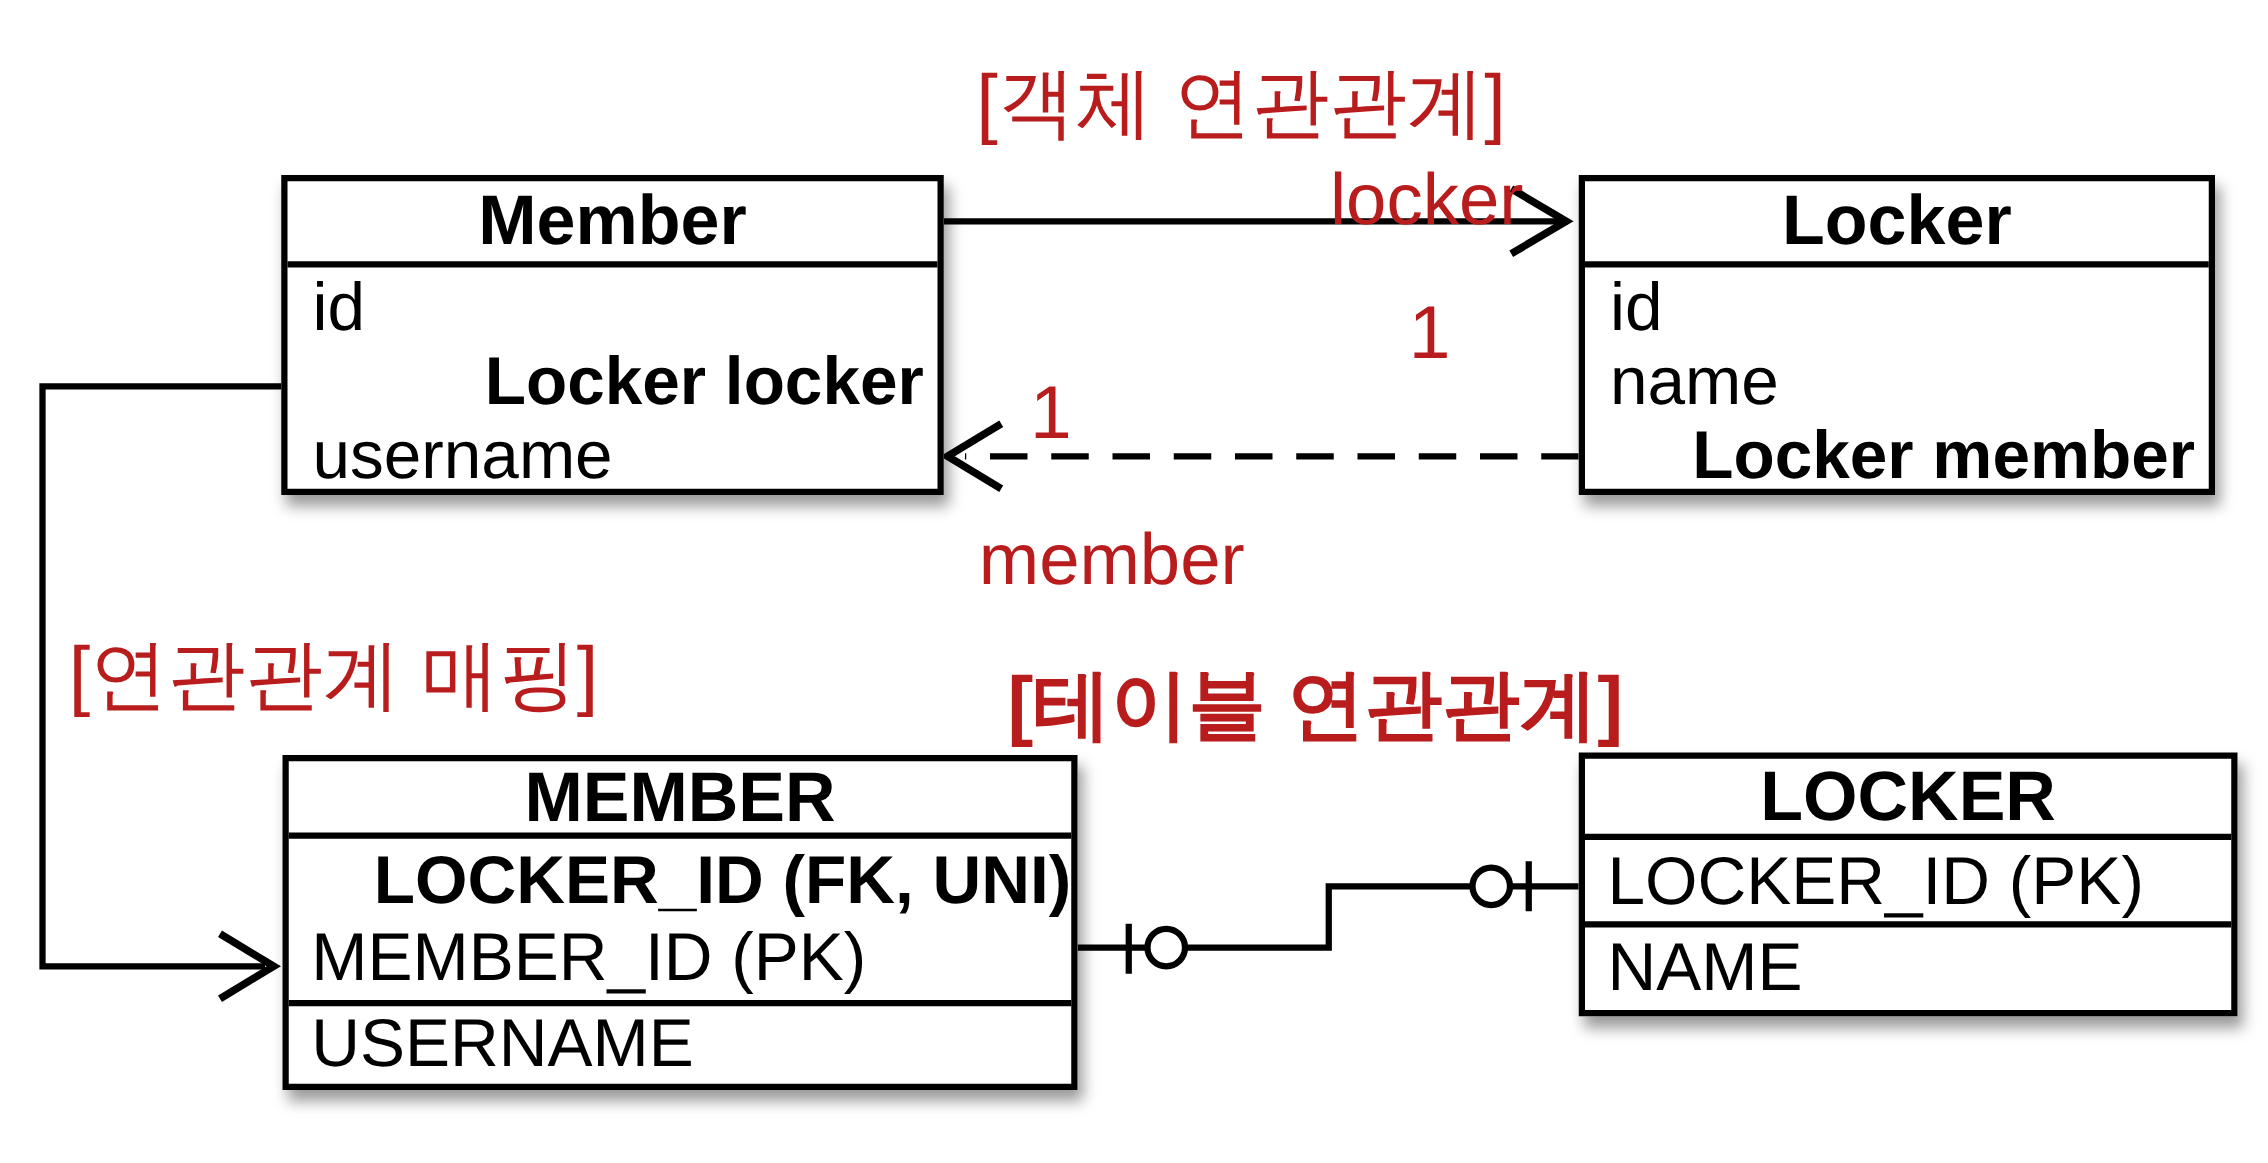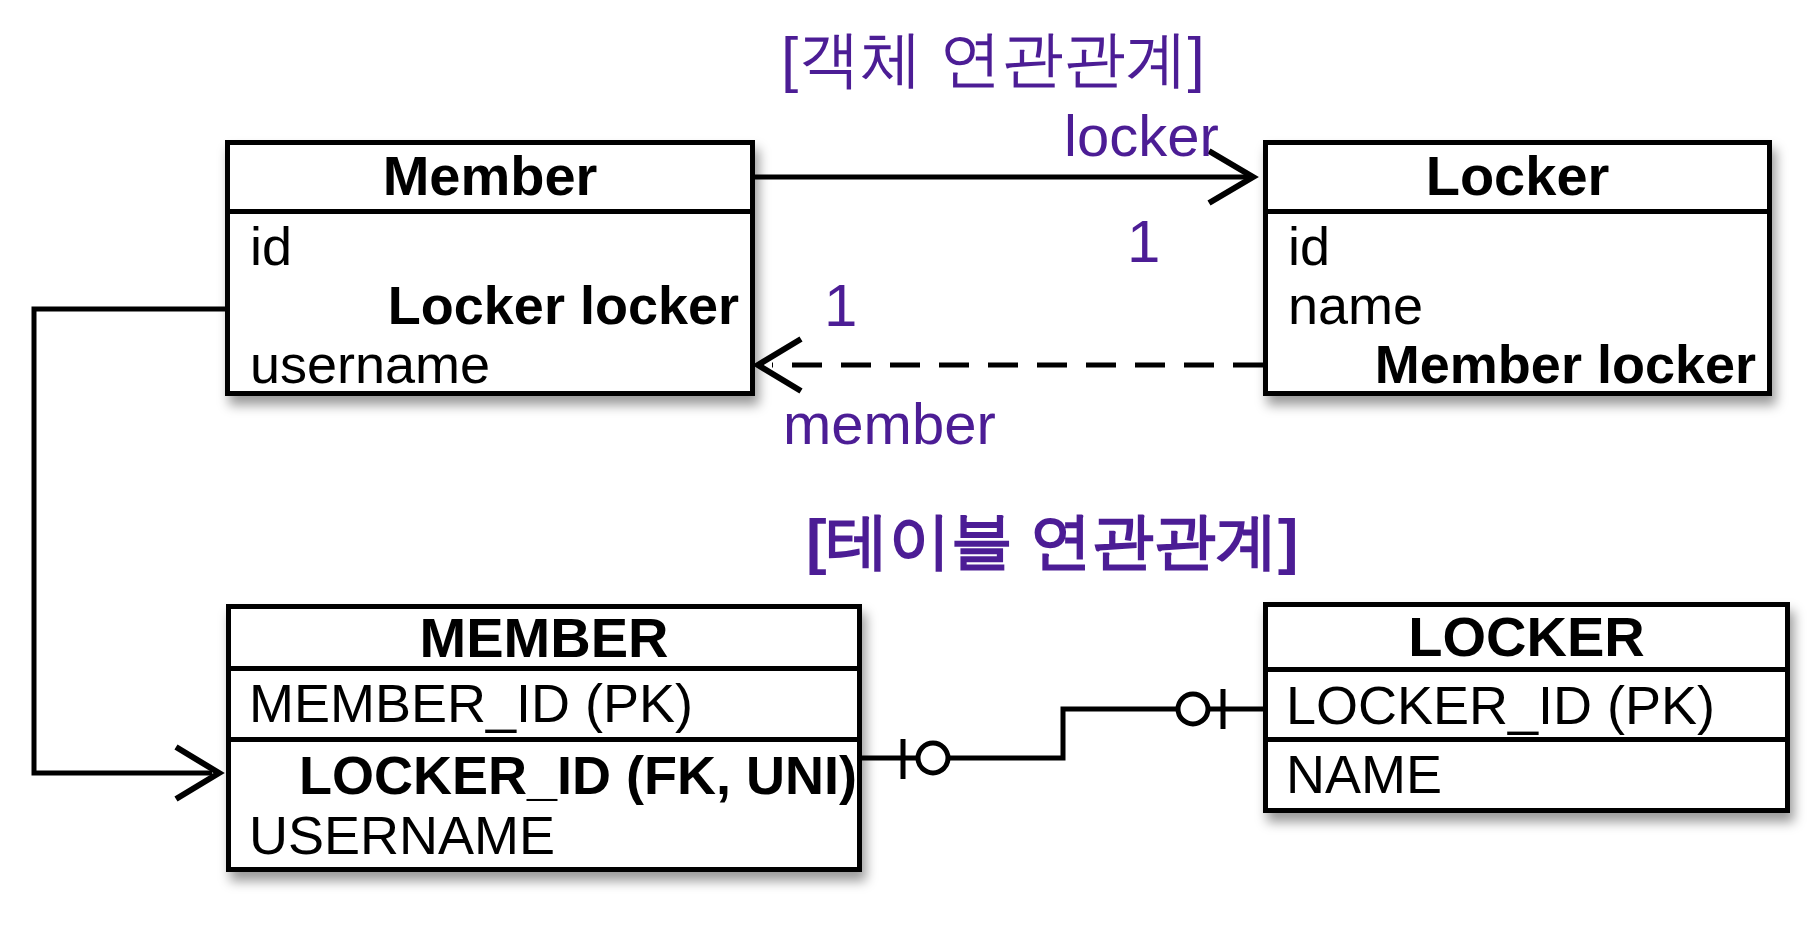--- a/index.html
+++ b/index.html
@@ -6,21 +6,21 @@
   #stage {
     position:relative;
     width:1814px; height:930px;
     background:#ffffff;
     font-family:"Liberation Sans", sans-serif;
     color:#000;
     overflow:hidden;
   }
   #wires { position:absolute; left:0; top:0; width:1814px; height:930px; }
 
-  .lbl { position:absolute; white-space:nowrap; line-height:1.05; color:#4c1d95; }
+  .lbl { position:absolute; white-space:nowrap; line-height:1.05; color:#b91c1c;margin-top:24px; }
   .lbl-section { font-size:62px; }
   .lbl-role    { font-size:58px; }
   .lbl-mult    { font-size:60px; }
 
   .box {
     position:absolute;
     background:#ffffff;
     border:5px solid #000;
     box-sizing:border-box;
     box-shadow:4px 9px 11px rgba(0,0,0,0.40);
@@ -68,20 +68,21 @@
       <path d="M903 739 V779"></path>
       <path d="M1223 689 V729"></path>
     </g>
     <g stroke="#000" stroke-width="5" fill="#ffffff">
       <circle cx="933" cy="758" r="15"></circle>
       <circle cx="1193" cy="709" r="15"></circle>
     </g>
   </svg>
 
   <div class="lbl lbl-section" style="left:781px; top:26px;">[객체 연관관계]</div>
+  <div class="lbl lbl-section" style="left:55px; top:484px;">[연관관계 매핑]</div>
   <div class="lbl lbl-section" style="left:806px; top:508px;font-weight:bold;">[테이블 연관관계]</div>
 
   <div class="lbl lbl-role" style="left:1064px; top:106px;">locker</div>
   <div class="lbl lbl-mult" style="left:1127px; top:210px;">1</div>
   <div class="lbl lbl-mult" style="left:824px; top:274px;">1</div>
   <div class="lbl lbl-role" style="left:783px; top:394px;">member</div>
 
   <div class="box" style="left:225px; top:140px; width:530px; height:256px;">
     <div class="box-title class-title">Member</div>
     <div class="class-fields">
@@ -89,28 +90,28 @@
       <div class="fld f-bold">Locker locker</div>
       <div class="fld">username</div>
     </div>
   </div>
 
   <div class="box" style="left:1263px; top:140px; width:509px; height:256px;">
     <div class="box-title class-title">Locker</div>
     <div class="class-fields">
       <div class="fld">id</div>
       <div class="fld">name</div>
-      <div class="fld f-bold">Member locker</div>
+      <div class="fld f-bold">Locker member</div>
     </div>
   </div>
 
   <div class="box" style="left:226px; top:604px; width:636px;">
     <div class="box-title" style="height:62px; line-height:57px;">MEMBER</div>
+    <div class="t-row f-bold" style="height:63px; line-height:66px;">LOCKER_ID (FK, UNI)</div>
     <div class="t-row sep" style="height:71px; line-height:64px;">MEMBER_ID (PK)</div>
-    <div class="t-row f-bold" style="height:63px; line-height:66px;">LOCKER_ID (FK, UNI)</div>
     <div class="t-row" style="height:62px; line-height:60px;">USERNAME</div>
   </div>
 
   <div class="box" style="left:1263px; top:602px; width:527px;">
     <div class="box-title" style="height:65px; line-height:60px;">LOCKER</div>
     <div class="t-row sep" style="height:70px; line-height:66px;">LOCKER_ID (PK)</div>
     <div class="t-row" style="height:66px; line-height:64px;">NAME</div>
   </div>
 
 </div>

